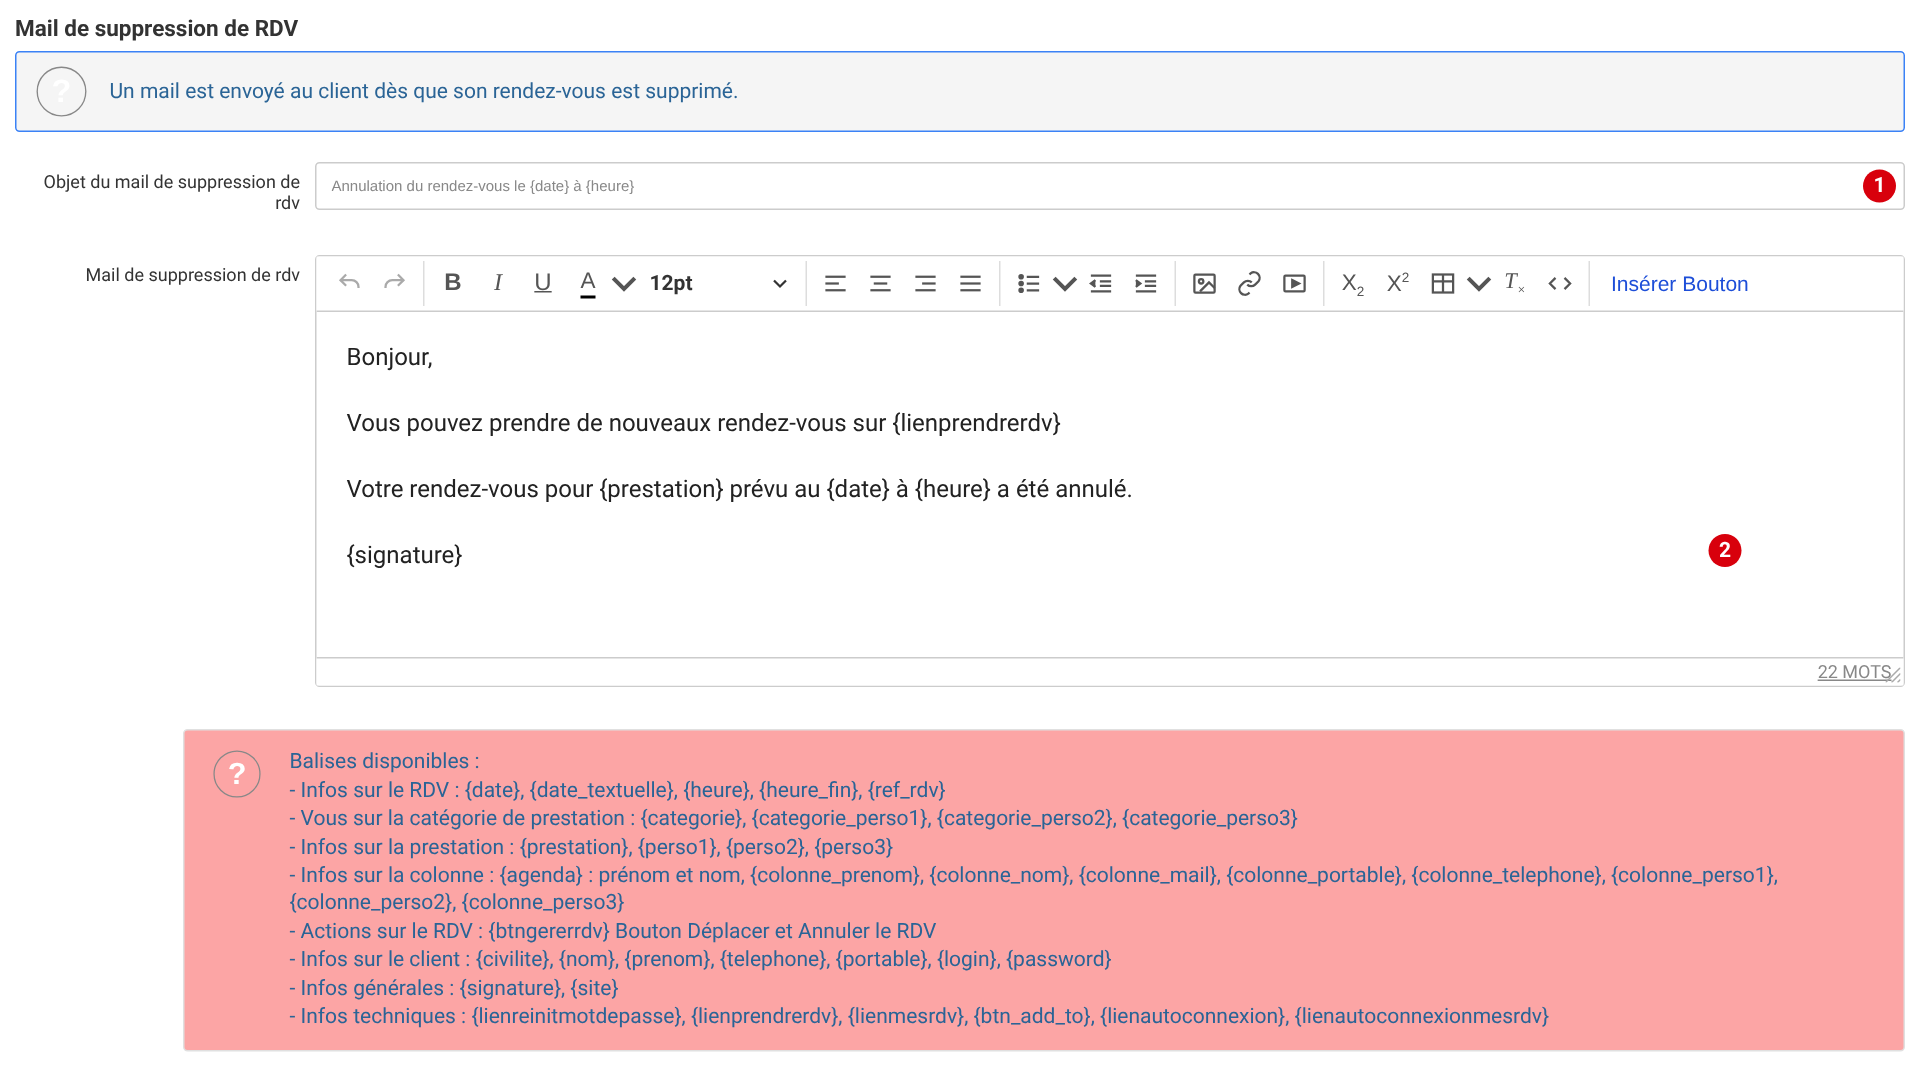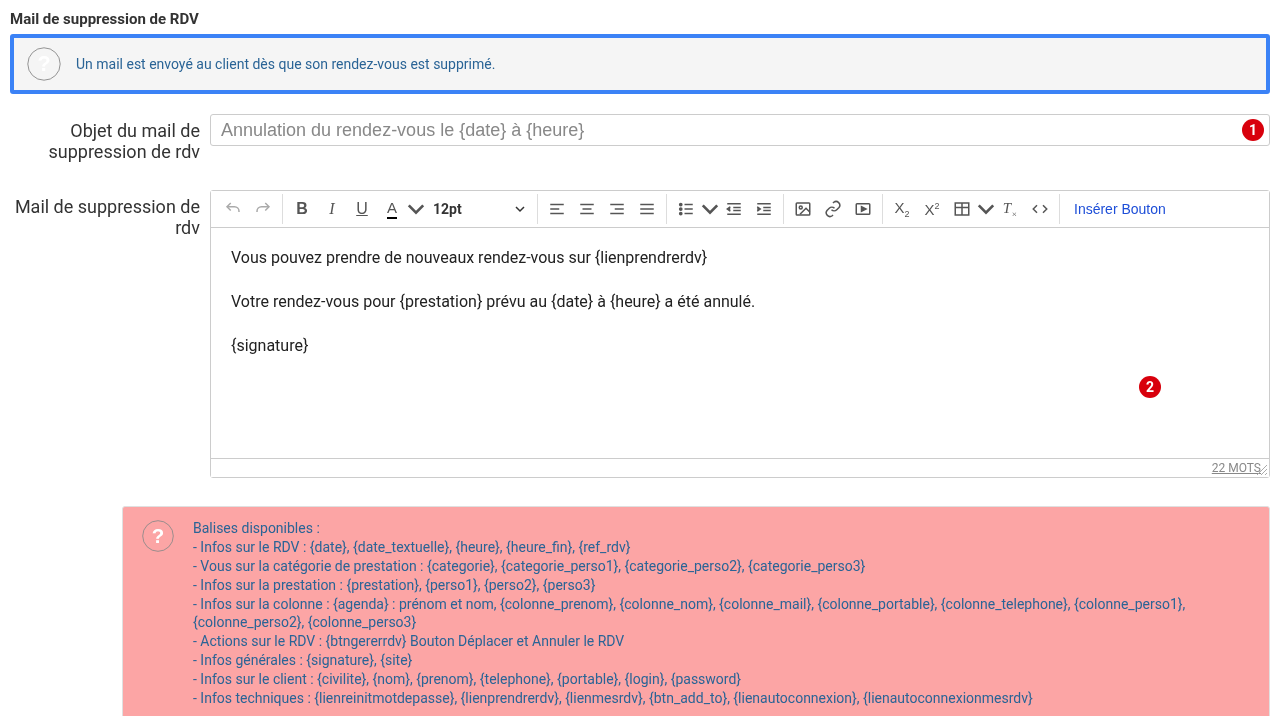--- a/index.html
+++ b/index.html
@@ -1,25 +1,25 @@
 <!DOCTYPE html>
 <html><head>
 <meta charset="utf-8">
 <style>
   * { box-sizing: border-box; margin: 0; padding: 0; }
   body { font-family: -apple-system, BlinkMacSystemFont, "Segoe UI", Roboto, sans-serif; font-size: 14px; color: #333; background: #fff; padding: 10px; }
   .section-title { font-weight: 700; font-size: 15px; margin-bottom: 6px; }
-  .info-box { background: #f5f5f5; border: 4px solid #3b82f6; border-radius: 3px; padding: 8px 12px; display: flex; align-items: center; gap: 14px; margin-bottom: 20px; }
+  .info-box { background: #f5f5f5; border: 1px solid #3b82f6; border-radius: 3px; padding: 8px 12px; display: flex; align-items: center; gap: 14px; margin-bottom: 20px; }
   .help-icon-svg { width: 36px; height: 36px; flex-shrink: 0; }
   .help-icon-svg.small { width: 34px; height: 34px; }
   .info-text { color: #2a6496; font-size: 14px; }
   .form-row { display: flex; align-items: flex-start; margin-bottom: 28px; }
-  .form-label { width: 200px; text-align: right; padding-right: 10px; padding-top: 6px; color: #333; font-size: 18px; flex-shrink: 0; }
+  .form-label { width: 200px; text-align: right; padding-right: 10px; padding-top: 6px; color: #333; font-size: 12px; flex-shrink: 0; }
   .form-control-wrap { flex: 1; position: relative; }
-  .text-input { width: 100%; height: 32px; border: 1px solid #ccc; border-radius: 3px; padding: 4px 10px; font-size: 18px; color: #888; }
+  .text-input { width: 100%; height: 32px; border: 1px solid #ccc; border-radius: 3px; padding: 4px 10px; font-size: 10px; color: #888; }
   .badge-circle { position: absolute; width: 22px; height: 22px; border-radius: 50%; background: #d8000c; color: #fff; font-weight: 700; font-size: 14px; display: flex; align-items: center; justify-content: center; }
   .badge-1 { right: 6px; top: 5px; }
   .badge-2 { right: 108px; top: 148px; }
   .editor-wrap { border: 1px solid #ccc; border-radius: 3px; background: #fff; }
   .toolbar { display: flex; flex-wrap: wrap; border-bottom: 1px solid #ccc; background: #fff; padding: 3px; gap: 0; }
   .tb-group { display: flex; align-items: center; border-right: 1px solid #ddd; padding: 0 4px; }
   .tb-group:last-child { border-right: none; }
   .tb-btn { width: 30px; height: 30px; display: flex; align-items: center; justify-content: center; border: none; background: transparent; cursor: pointer; color: #555; border-radius: 3px; }
   .tb-btn.disabled { color: #aaa; cursor: default; }
   .tb-btn svg { width: 18px; height: 18px; }
@@ -219,20 +219,21 @@
                 <path d="M8 7l-5 5 5 5"></path>
                 <path d="M16 7l5 5-5 5"></path>
               </svg>
             </button>
         </div>
         <div class="tb-group">
           <button class="tb-btn tb-insert" style="width:auto">Insérer Bouton</button>
         </div>
       </div>
       <div class="editor-body">
+        <p>Bonjour,</p>
         <p>Vous pouvez prendre de nouveaux rendez-vous sur {lienprendrerdv}</p>
         <p>Votre rendez-vous pour {prestation} prévu au {date} à {heure} a été annulé.</p>
         <p>{signature}</p>
         <div class="badge-circle badge-2">2</div>
       </div>
       <div class="statusbar">
         <span>22 MOTS</span>
         <svg class="resize-handle" viewBox="0 0 10 10">
             <path d="M0 10L10 0M4 10L10 4M8 10L10 8" stroke="#aaa" stroke-width="1"></path>
           </svg>
@@ -246,17 +247,17 @@
     <circle cx="20" cy="20" r="18" fill="url(#hg)" stroke="#888" stroke-width="1"></circle>
     <text x="20" y="28" font-size="24" font-weight="700" fill="#fff" text-anchor="middle" font-family="sans-serif">?</text>
   </svg>
   <div class="tags-text">
     <div>Balises disponibles :</div>
     <div>- Infos sur le RDV : {date}, {date_textuelle}, {heure}, {heure_fin}, {ref_rdv}</div>
     <div>- Vous sur la catégorie de prestation : {categorie}, {categorie_perso1}, {categorie_perso2}, {categorie_perso3}</div>
     <div>- Infos sur la prestation : {prestation}, {perso1}, {perso2}, {perso3}</div>
     <div>- Infos sur la colonne : {agenda} : prénom et nom, {colonne_prenom}, {colonne_nom}, {colonne_mail}, {colonne_portable}, {colonne_telephone}, {colonne_perso1}, {colonne_perso2}, {colonne_perso3}</div>
     <div>- Actions sur le RDV : {btngererrdv} Bouton Déplacer et Annuler le RDV</div>
+    <div>- Infos sur le client : {civilite}, {nom}, {prenom}, {telephone}, {portable}, {login}, {password}</div>
     <div>- Infos générales : {signature}, {site}</div>
-    <div>- Infos sur le client : {civilite}, {nom}, {prenom}, {telephone}, {portable}, {login}, {password}</div>
     <div>- Infos techniques : {lienreinitmotdepasse}, {lienprendrerdv}, {lienmesrdv}, {btn_add_to}, {lienautoconnexion}, {lienautoconnexionmesrdv}</div>
   </div>
 </div>
 
 </body></html>

